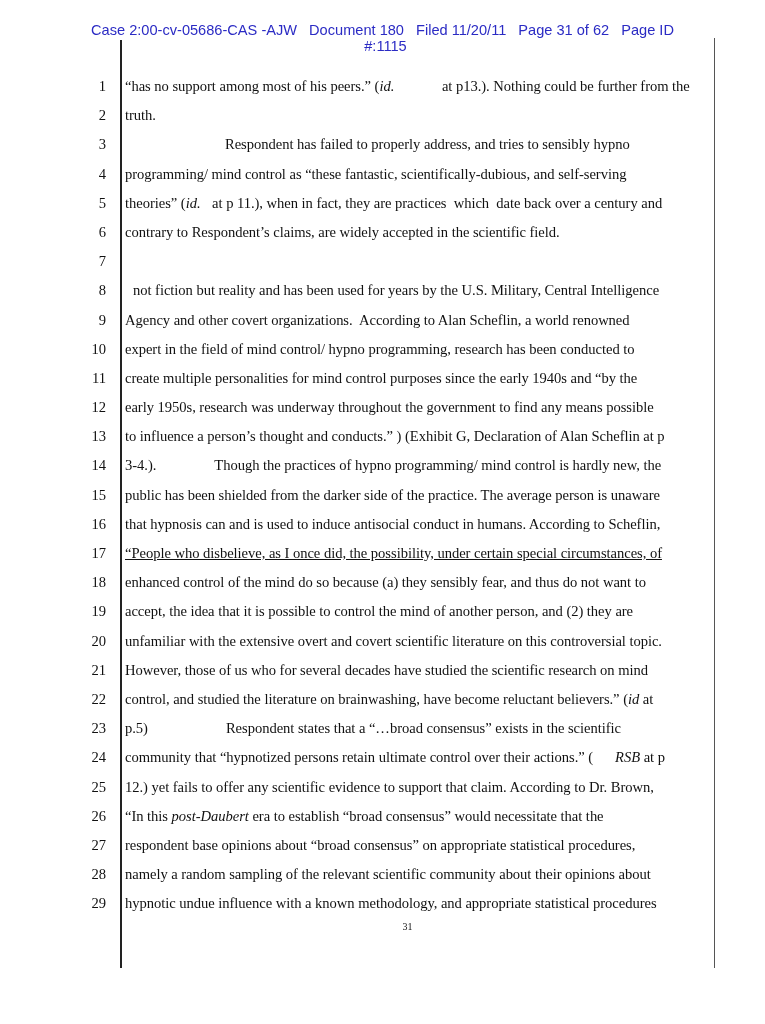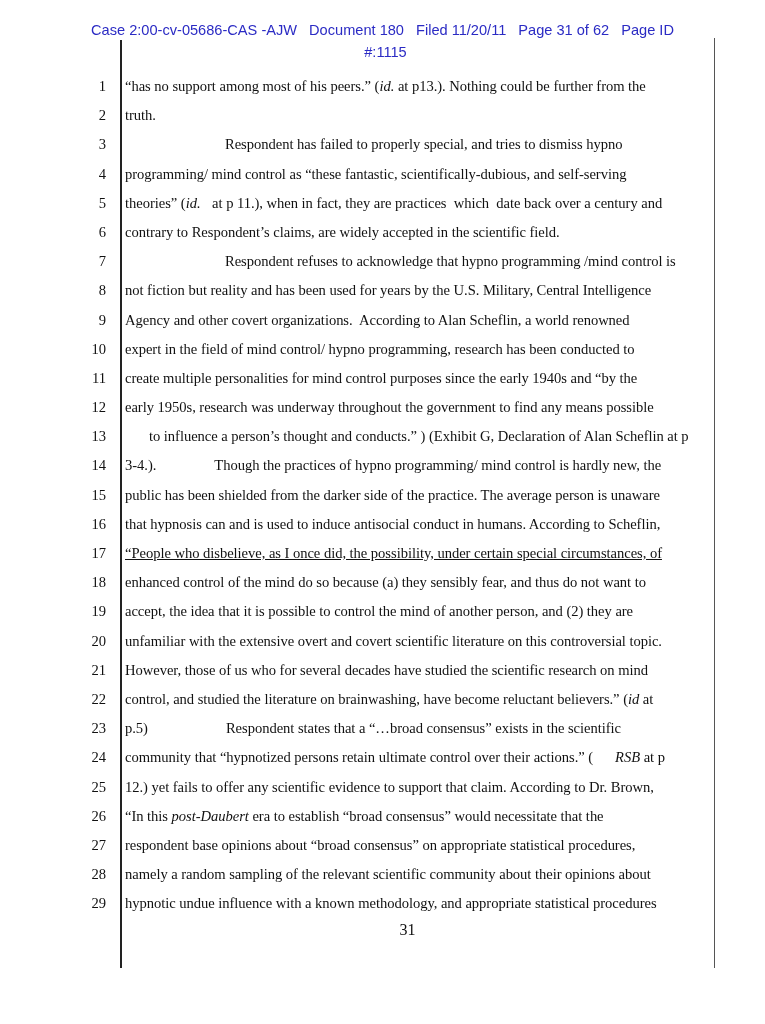--- a/index.html
+++ b/index.html
@@ -28,21 +28,20 @@
     }
     .header-line1 {
       white-space: nowrap;
     }
     .header-line1 span {
       margin: 16px 6px;
     }
     .header-line2 {
       white-space: nowrap;
       padding-left: 6px;
-      margin-top: 6px;
     }
     .margin-left {
       position: absolute;
       left: 120px;
       top: 40px;
       width: 2px;
       height: 928px;
       background: #222222;
     }
     .margin-right {
@@ -89,88 +88,87 @@
       font-style: italic;
     }
     .page-number {
       position: absolute;
       top: 921px;
       left: 0;
       width: 765px;
       text-align: center;
       padding-left: 50px;
       box-sizing: border-box;
-      font-size: 16px;
+      font-size: 10px;
     }
   </style>
 </head>
 <body>
 
 <div class="header">
   <div class="header-line1">
     <span>Case 2:00-cv-05686-CAS -AJW</span><span>Document 180</span><span>Filed 11/20/11</span><span>Page 31 of 62</span><span>Page ID</span>
   </div>
   <div class="header-line2">#:1115</div>
 </div>
 
 <div class="margin-left"></div>
 <div class="margin-right"></div>
 
 <div class="lines" id="lines">
     <div class="line-row">
       <span class="line-num">1</span>
-      <span class="line-text"><span style="white-space: pre;">“has no support among most of his peers.” (</span><i style="white-space: pre;">id.</i><span style="white-space: pre;"> at p13.). Nothing could be further from the</span></span>
+      <span class="line-text"><span style="white-space: pre;">“has no support among most of his peers.” (</span><i style="white-space: pre;">id.</i><span style="white-space: pre; margin-left: 44px;"> at p13.). Nothing could be further from the</span></span>
     </div>
     <div class="line-row">
       <span class="line-num">2</span>
       <span class="line-text"><span style="white-space: pre;">truth.</span></span>
     </div>
     <div class="line-row">
       <span class="line-num">3</span>
-      <span class="line-text"><span class="indent-space" style="width: 100px;"></span><span style="white-space: pre;">Respondent has failed to properly special, and tries to dismiss hypno</span></span>
+      <span class="line-text"><span class="indent-space" style="width: 100px;"></span><span style="white-space: pre;">Respondent has failed to properly address, and tries to sensibly hypno</span></span>
     </div>
     <div class="line-row">
       <span class="line-num">4</span>
       <span class="line-text"><span style="white-space: pre;">programming/ mind control as “these fantastic, scientifically-dubious, and self-serving</span></span>
     </div>
     <div class="line-row">
       <span class="line-num">5</span>
       <span class="line-text"><span style="white-space: pre;">theories” (</span><i style="white-space: pre;">id.</i><span style="white-space: pre; margin-left: 8px;"> at p 11.), when in fact, they are practices  which  date back over a century and</span></span>
     </div>
     <div class="line-row">
       <span class="line-num">6</span>
       <span class="line-text"><span style="white-space: pre; font-family: Liberation Serif, serif;">contrary to Respondent’s claims, are widely accepted in the scientific field.</span></span>
     </div>
     <div class="line-row">
       <span class="line-num">7</span>
-      <span class="line-text"><span class="indent-space" style="width: 100px;"></span><span style="white-space: pre;">Respondent refuses to acknowledge that hypno programming /mind control is</span></span>
     </div>
     <div class="line-row">
       <span class="line-num">8</span>
-      <span class="line-text"><span style="white-space: pre;">not fiction but reality and has been used for years by the U.S. Military, Central Intelligence</span></span>
+      <span class="line-text"><span style="white-space: pre; margin-left: 8px;">not fiction but reality and has been used for years by the U.S. Military, Central Intelligence</span></span>
     </div>
     <div class="line-row">
       <span class="line-num">9</span>
       <span class="line-text"><span style="white-space: pre;">Agency and other covert organizations.  According to Alan Scheflin, a world renowned</span></span>
     </div>
     <div class="line-row">
       <span class="line-num">10</span>
       <span class="line-text"><span style="white-space: pre;">expert in the field of mind control/ hypno programming, research has been conducted to</span></span>
     </div>
     <div class="line-row">
       <span class="line-num">11</span>
       <span class="line-text"><span style="white-space: pre;">create multiple personalities for mind control purposes since the early 1940s and “by the</span></span>
     </div>
     <div class="line-row">
       <span class="line-num">12</span>
       <span class="line-text"><span style="white-space: pre;">early 1950s, research was underway throughout the government to find any means possible</span></span>
     </div>
     <div class="line-row">
       <span class="line-num">13</span>
-      <span class="line-text"><span style="white-space: pre; margin-left: 24px;">to influence a person’s thought and conducts.” ) (Exhibit G, Declaration of Alan Scheflin at p</span></span>
+      <span class="line-text"><span style="white-space: pre;">to influence a person’s thought and conducts.” ) (Exhibit G, Declaration of Alan Scheflin at p</span></span>
     </div>
     <div class="line-row">
       <span class="line-num">14</span>
       <span class="line-text"><span style="white-space: pre;">3-4.).</span><span class="tab-space" style="width: 58px;"></span><span style="white-space: pre;">Though the practices of hypno programming/ mind control is hardly new, the</span></span>
     </div>
     <div class="line-row">
       <span class="line-num">15</span>
       <span class="line-text"><span style="white-space: pre;">public has been shielded from the darker side of the practice. The average person is unaware</span></span>
     </div>
     <div class="line-row">

